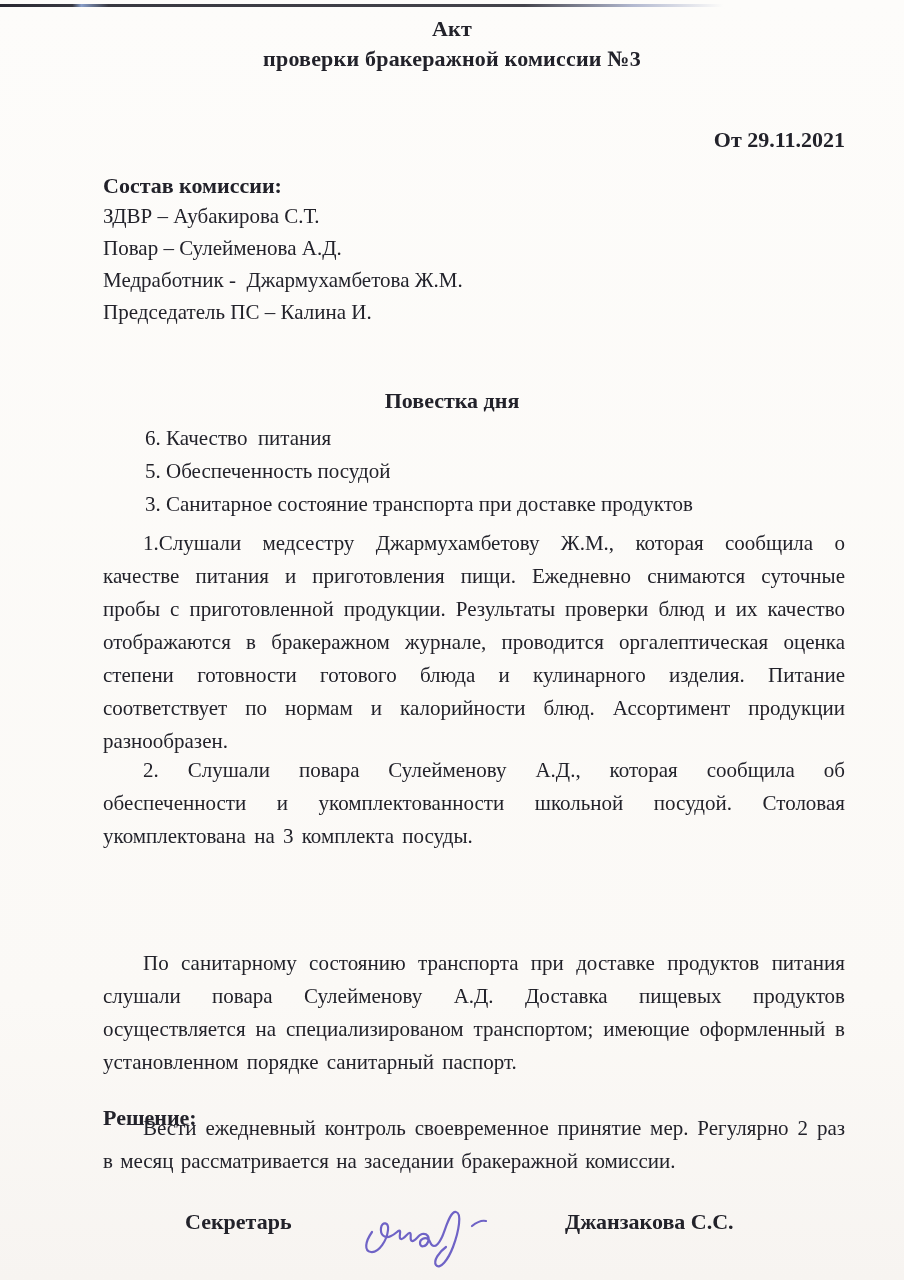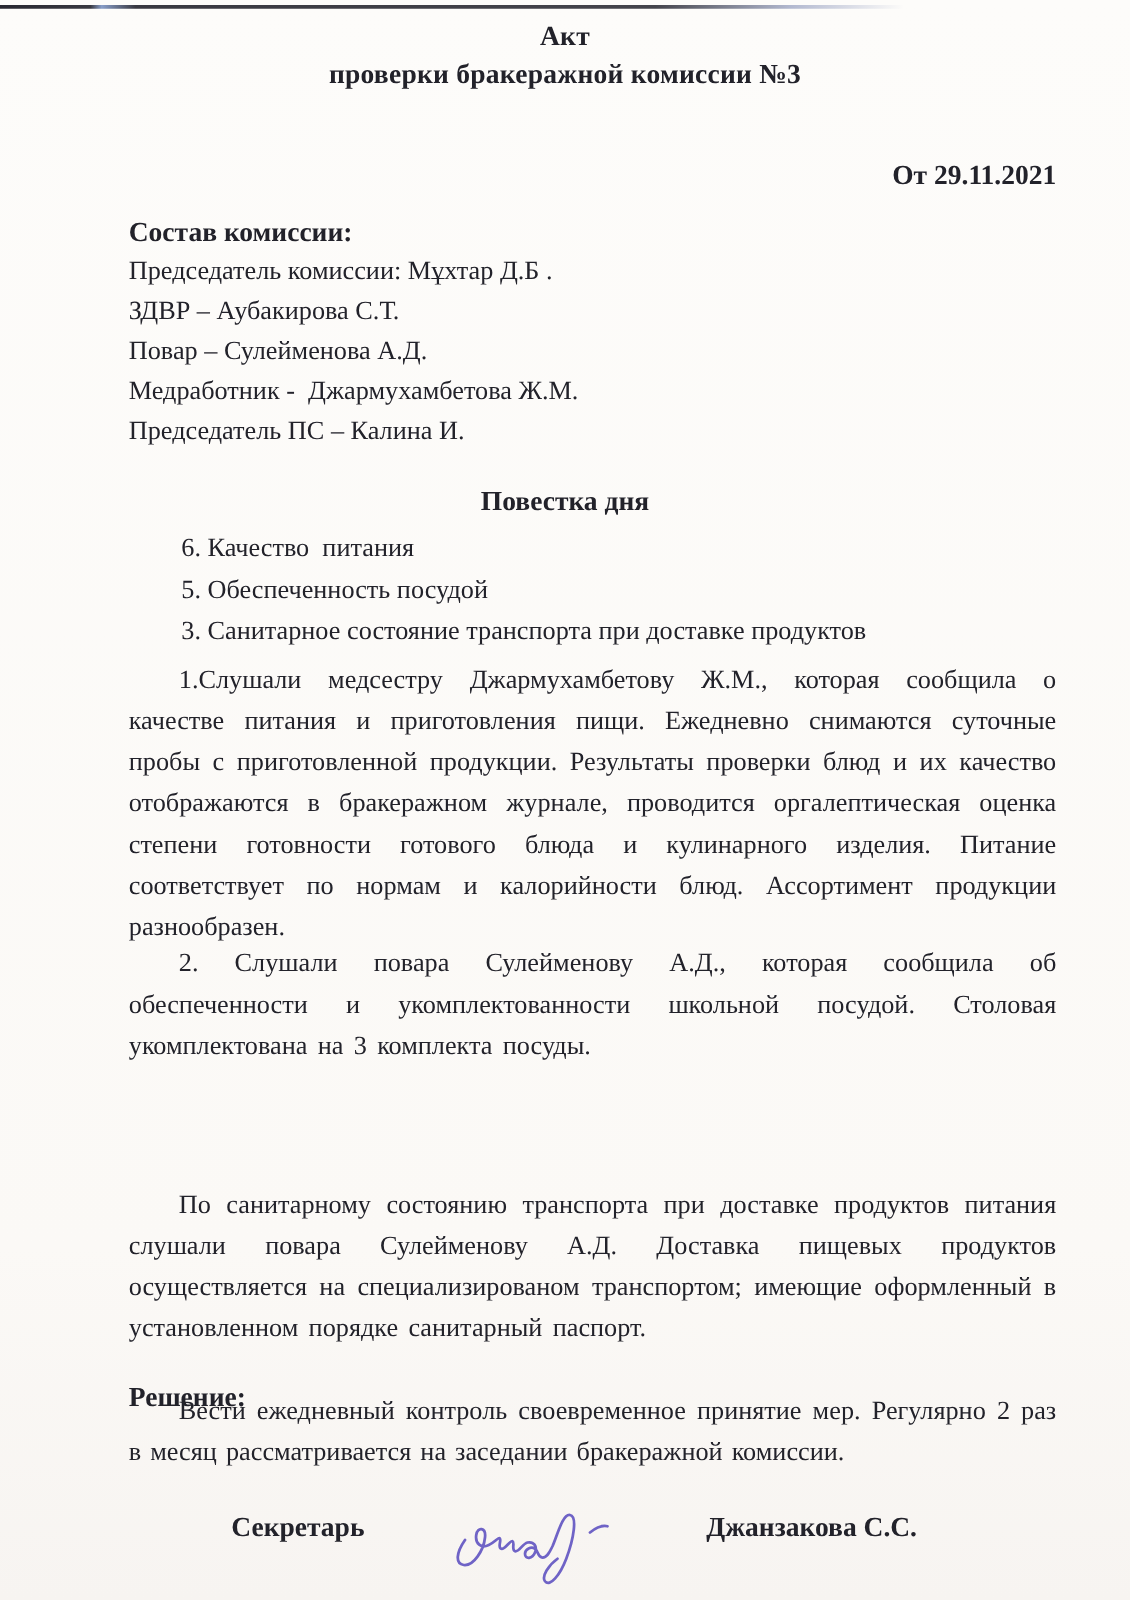--- a/index.html
+++ b/index.html
@@ -51,21 +51,20 @@
 
   <div class="blk centered" style="top:14px;">
     <div class="title-line">Акт</div>
     <div class="title-line">проверки бракеражной комиссии №3</div>
   </div>
 
   <div class="blk date" style="top:127px;">От 29.11.2021</div>
 
   <div class="blk h-section" style="top:172px;">Состав комиссии:</div>
   <div class="blk" style="top:200px;">
-    <div class="member">Председатель комиссии: Мұхтар Д.Б .</div>
     <div class="member">ЗДВР – Аубакирова С.Т.</div>
     <div class="member">Повар – Сулейменова А.Д.</div>
     <div class="member">Медработник -  Джармухамбетова Ж.М.</div>
     <div class="member">Председатель ПС – Калина И.</div>
   </div>
 
   <div class="blk h-section centered" style="top:387px;">Повестка дня</div>
   <div class="blk" style="top:422px;">
     <div class="agenda-item">6. Качество  питания</div>
     <div class="agenda-item">5. Обеспеченность посудой</div>

